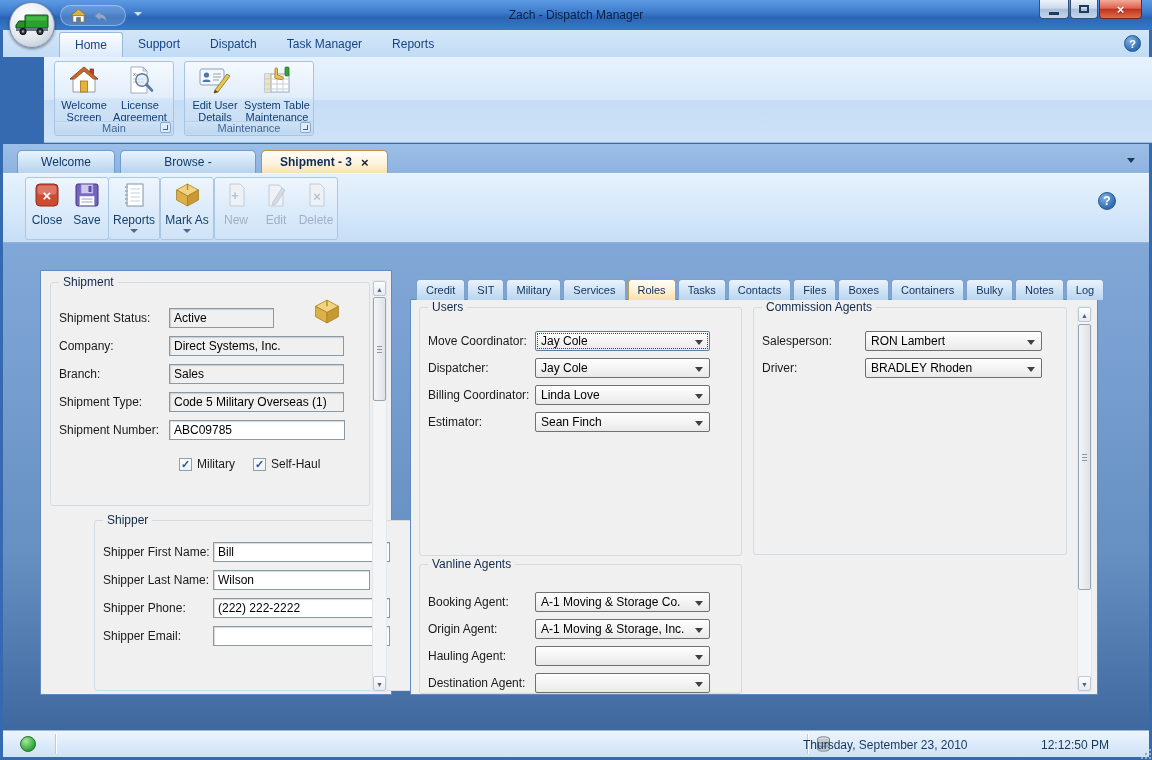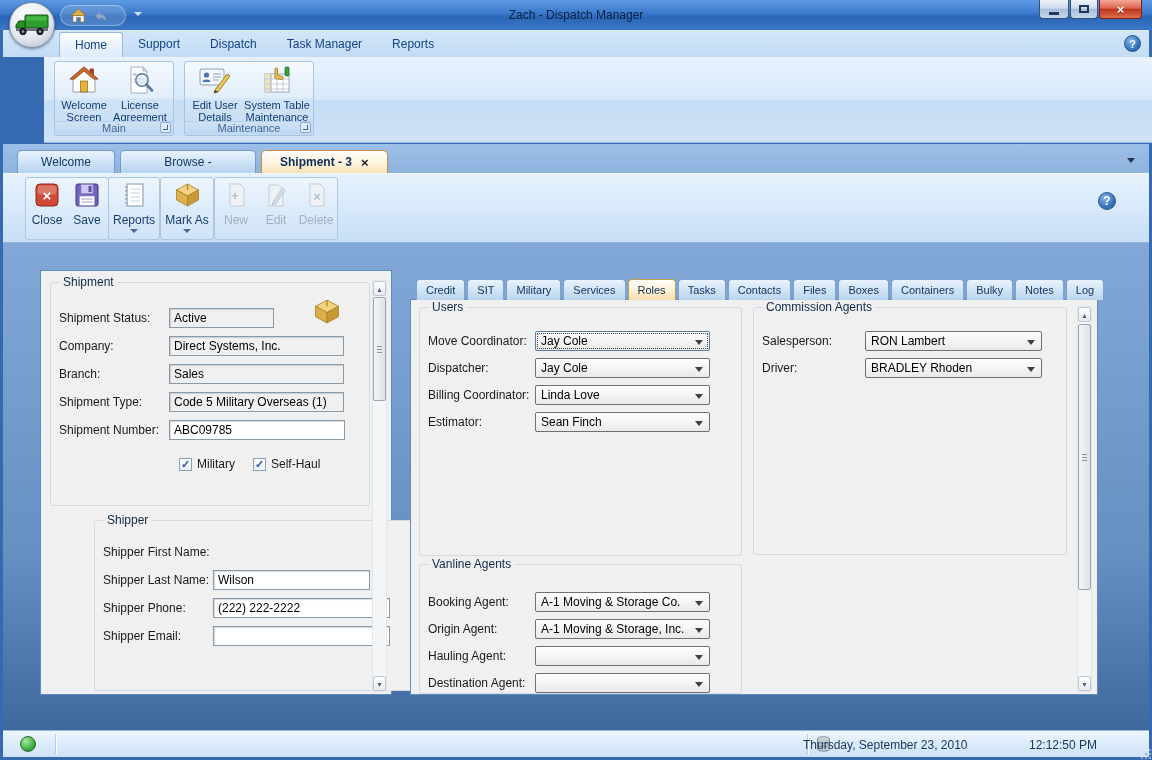--- a/index.html
+++ b/index.html
@@ -130,21 +130,21 @@
   .sb-thumb::after { content:""; position:absolute; left:3px; right:3px; top:50%; height:1px;
     background:#8b97a8; box-shadow:0 -3px 0 #8b97a8, 0 3px 0 #8b97a8; }
 
   
   .statusbar { position:absolute; left:3px; top:730px; width:1146px; height:27px;
     background:linear-gradient(180deg,#eef5fd 0%,#dcebfa 50%,#cfe2f6 100%); border-top:1px solid #98b7da; }
   .status-dot { position:absolute; left:17px; top:5px; width:16px; height:16px; border-radius:50%;
     background:radial-gradient(circle at 35% 30%, #a8e8a0, #3cb043 60%, #1f7a28); border:1px solid #2b6e33; }
   .status-sep { position:absolute; top:3px; bottom:3px; width:1px; background:#b5cbe4; box-shadow:1px 0 0 #fff; }
   .status-date { position:absolute; left:800px; top:7px; font-size:12px; color:#16365c; }
-  .status-time { position:absolute; right:52px; top:7px; font-size:12px; color:#16365c; }
+  .status-time { position:absolute; right:40px; top:7px; font-size:12px; color:#16365c; }
   .grip { position:absolute; right:6px; bottom:6px; width:2px; height:2px; background:transparent;
     box-shadow:0 8px 0 #93a8c4, 4px 8px 0 #93a8c4, 8px 8px 0 #93a8c4, 4px 4px 0 #93a8c4, 8px 4px 0 #93a8c4, 8px 0 0 #93a8c4; }
 </style>
 </head>
 <body>
 
 <div class="window">
 
   <div class="titlebar">
     <div class="title-text">Zach - Dispatch Manager</div>
@@ -398,20 +398,21 @@
             <span class="cb-label">Military</span>
             <span class="cb">✓</span>
             <span class="cb-label">Self-Haul</span>
           </div>
         </div>
 
         <div class="gb" style="left:9px; top:249px; width:320px; height:171px; padding:21px 0 0 8px;margin-left:44px;">
           <div class="gb-title">Shipper</div>
           <div class="frow">
             <span class="flabel" style="width:110px;">Shipper First Name:</span>
+            <div class="tb editable" style="width:177px;">Bill</div>
           </div>
           <div class="frow">
             <span class="flabel" style="width:110px;">Shipper Last Name:</span>
             <div class="tb editable" style="width:157px;">Wilson</div>
           </div>
           <div class="frow">
             <span class="flabel" style="width:110px;">Shipper Phone:</span>
             <div class="tb editable" style="width:177px;">(222) 222-2222</div>
           </div>
           <div class="frow">

